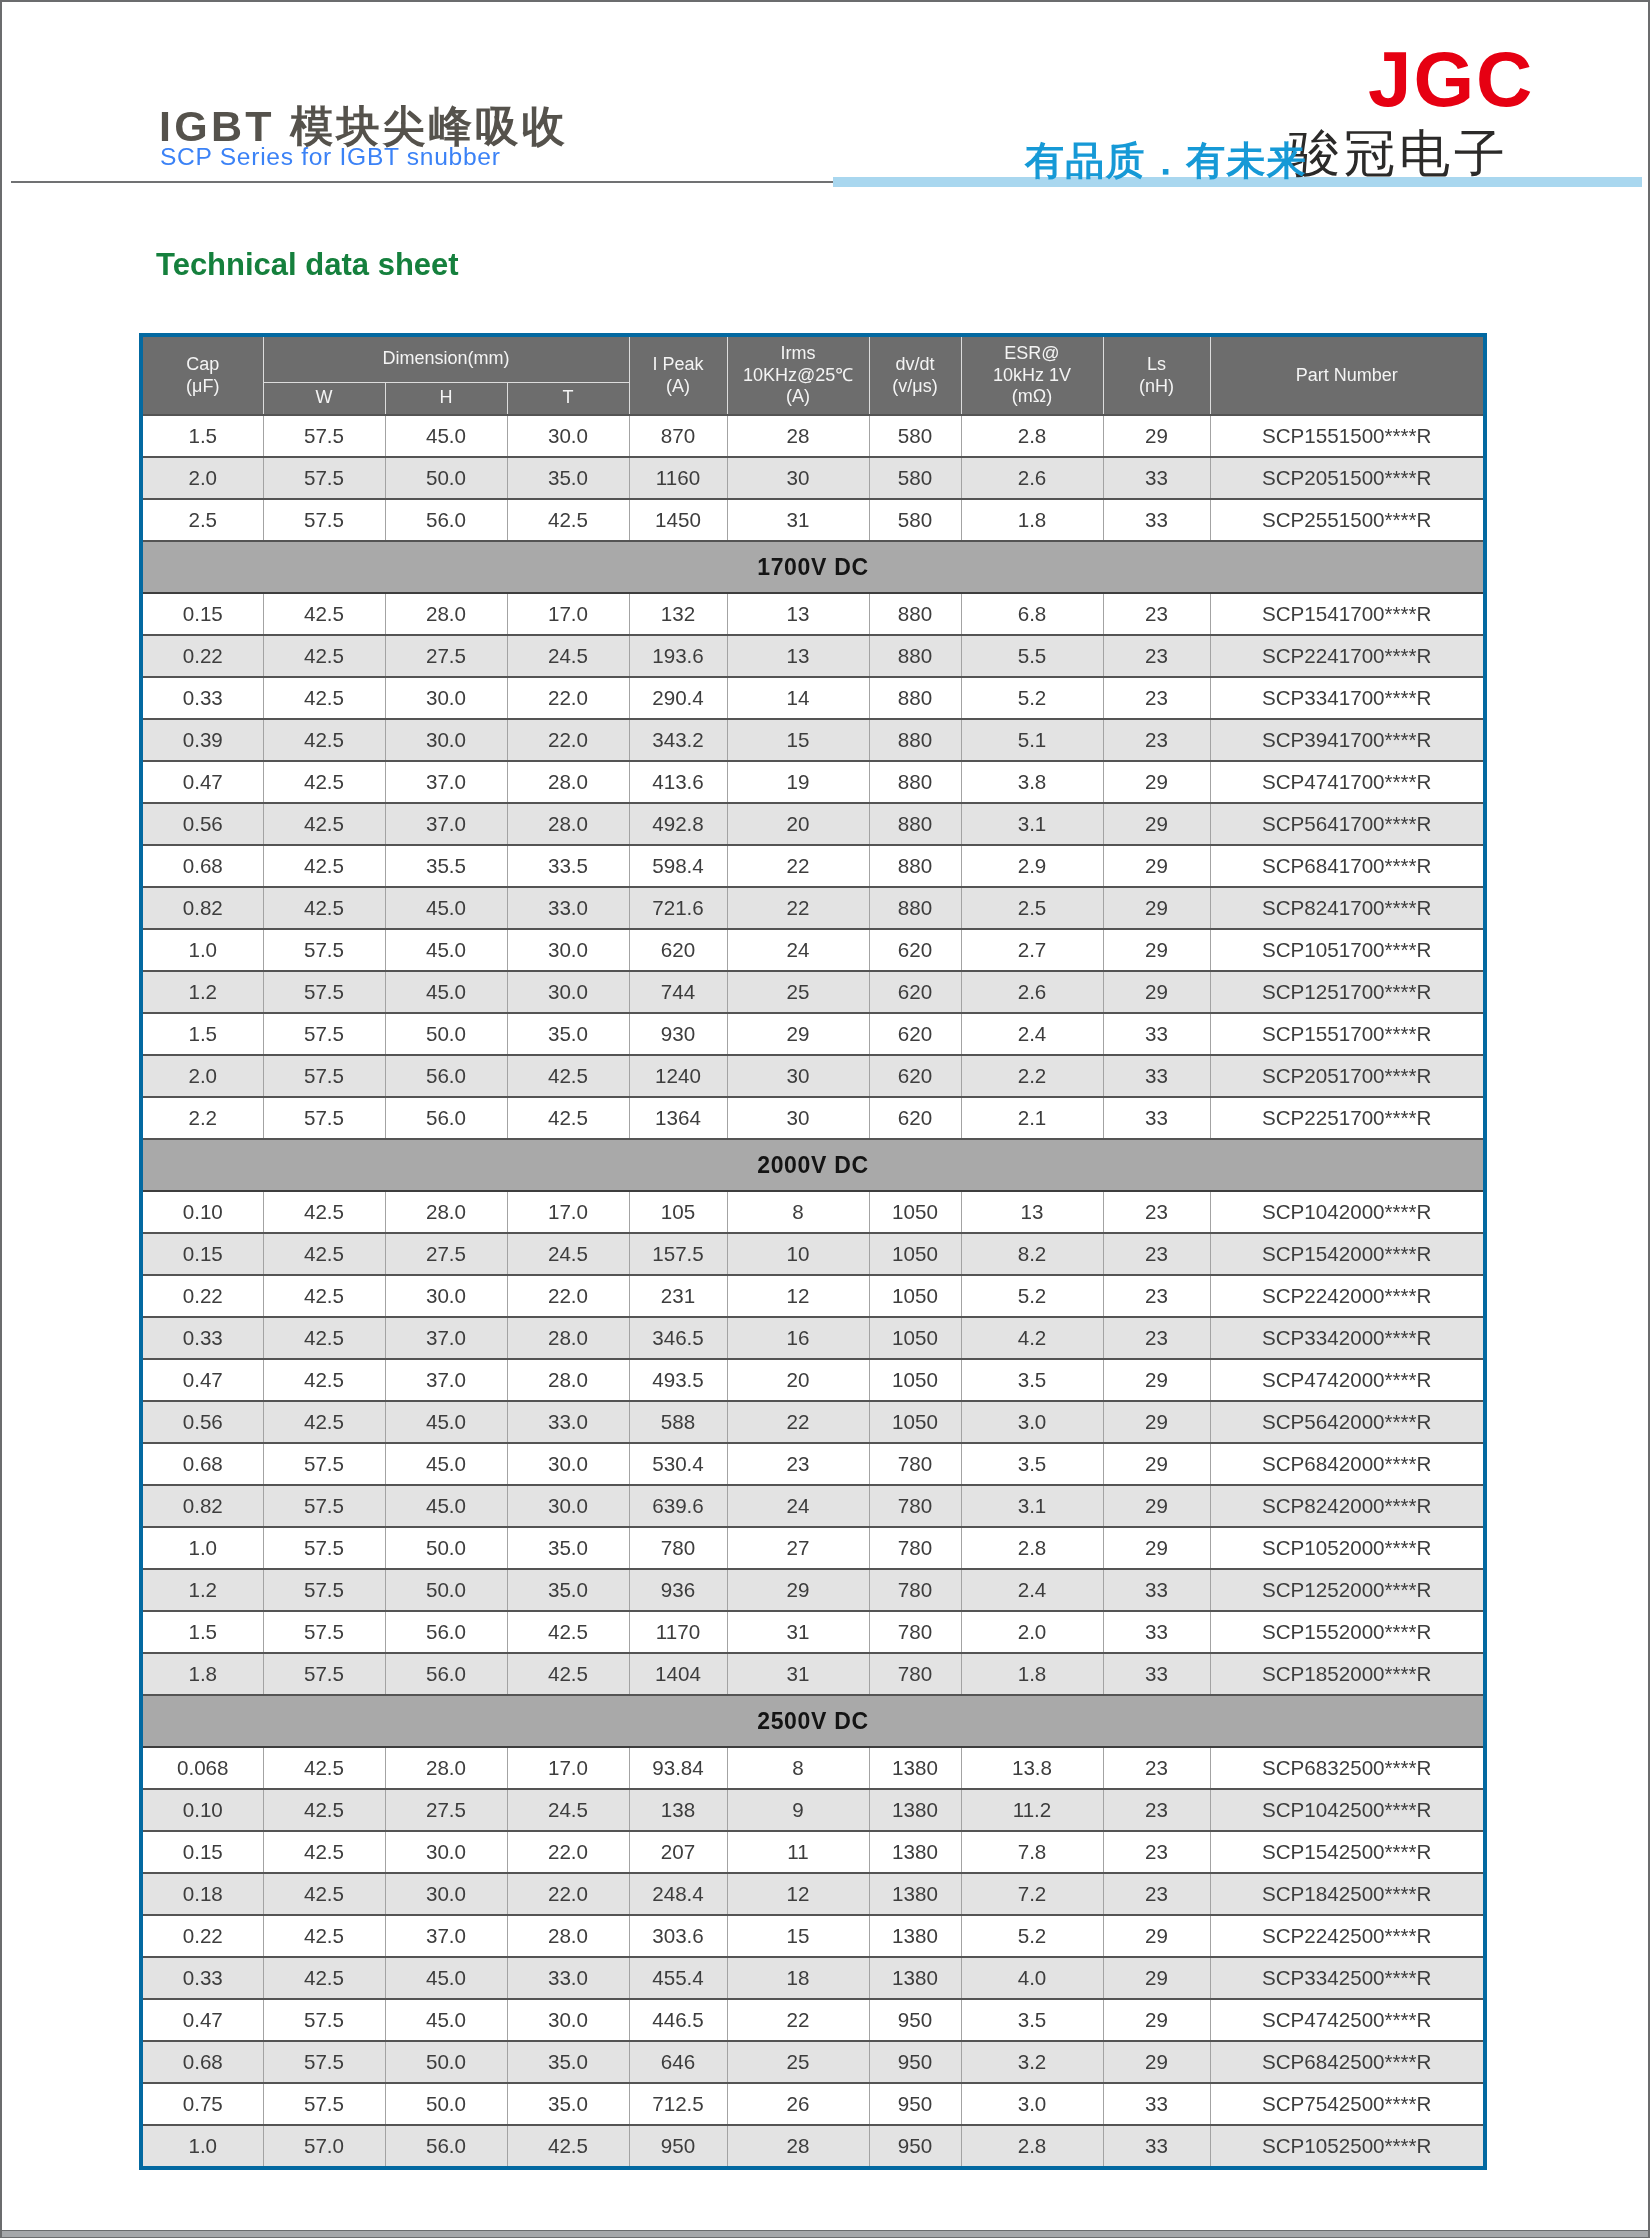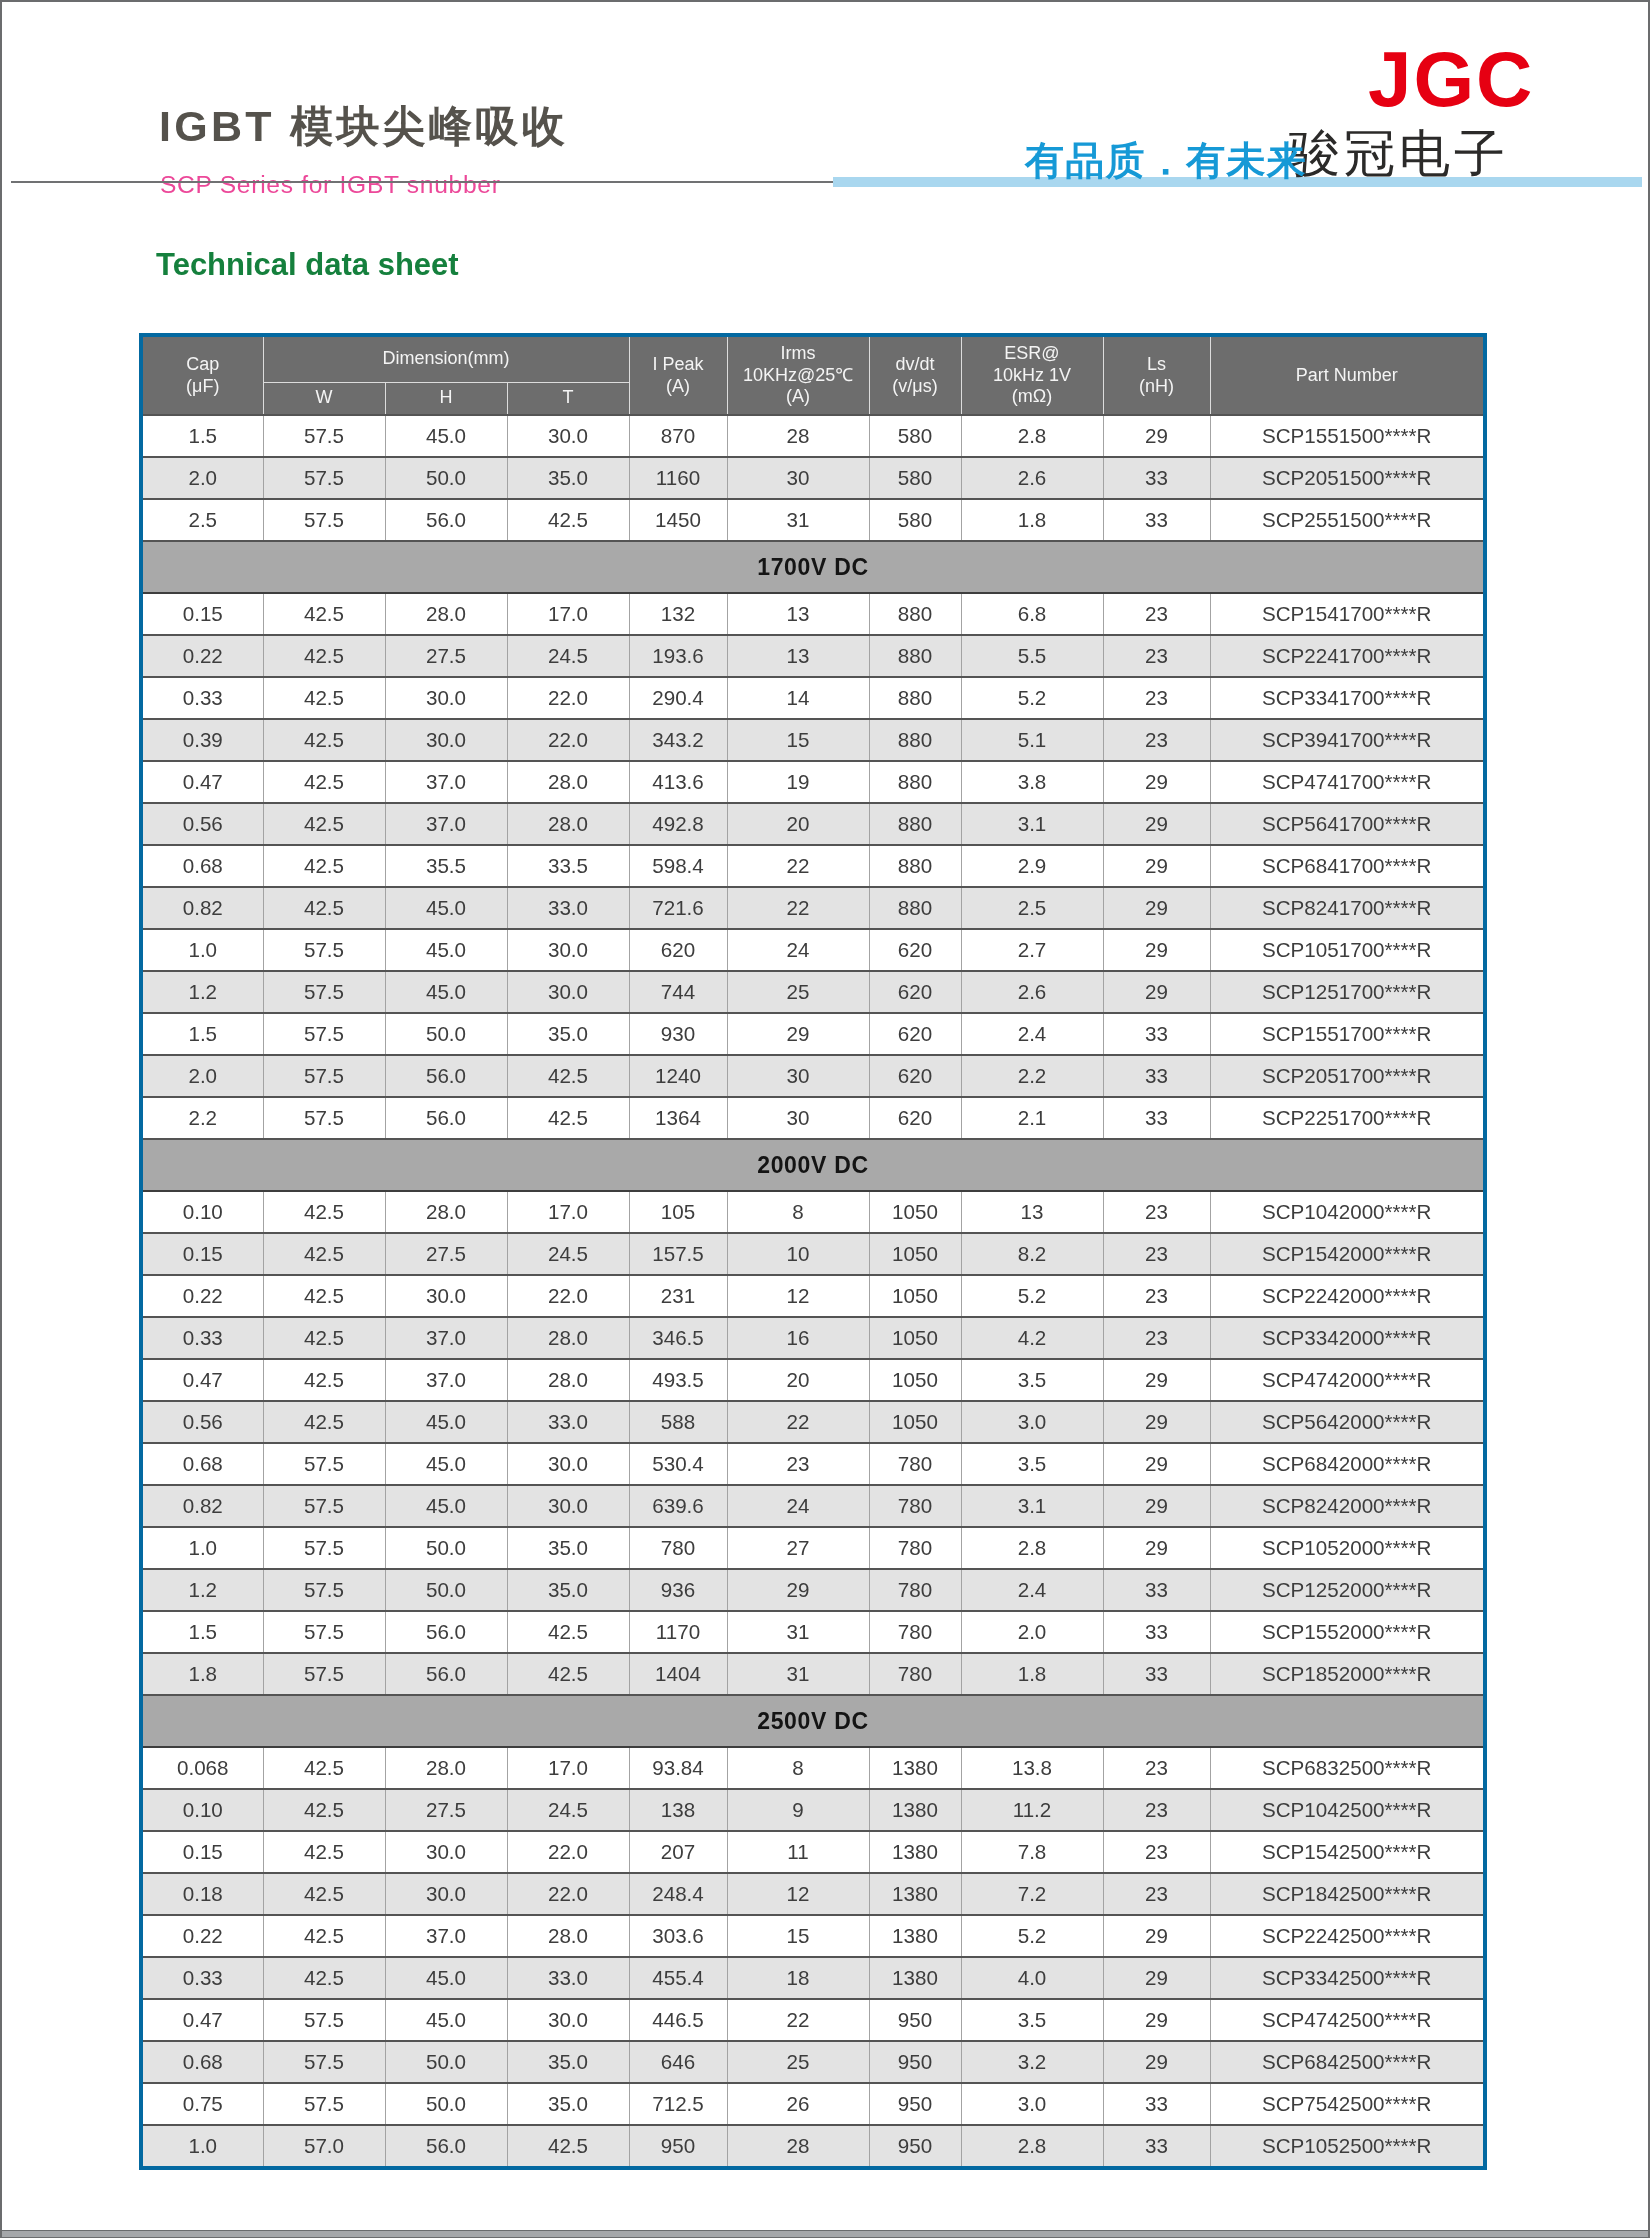--- a/index.html
+++ b/index.html
@@ -5,21 +5,21 @@
   html,body { margin:0; padding:0; background:#ffffff; }
   .page {
     position:relative; width:1650px; height:2239px; background:#ffffff;
     box-sizing:border-box; border:2px solid #6b6c6e; overflow:hidden;
     font-family:"Liberation Sans", sans-serif;
   }
   .abs { position:absolute; }
 
   
   .title-cn { left:157px; top:96px; font-size:43px; font-weight:bold; color:#55524c; letter-spacing:3.3px; white-space:nowrap; }
-  .subtitle-en { left:158px; top:141px; font-size:24.6px; color:#ec4899; letter-spacing:0.7px; white-space:nowrap;margin-top:28px; }
+  .subtitle-en { left:158px; top:141px; font-size:24.6px; color:#3b82f6; letter-spacing:0.7px; white-space:nowrap; }
   .rule-dark { left:9.3px; top:179px; width:822px; height:2px; background:#707173; }
   .rule-blue { left:831px; top:175px; width:809px; height:10px; background:#a9d7ef; }
   .logo-jgc { left:1366px; top:32px; font-family:Liberation Sans, sans-serif; font-weight:bold; font-size:78px; color:#e60012; letter-spacing:2px; }
   .brand-cn { left:1287px; top:118px; font-size:51px; color:#2b2a29; letter-spacing:4px; white-space:nowrap; }
   .slogan-cn { left:1023px; top:132px; font-size:39px; font-weight:bold; color:#1699d6; letter-spacing:1.3px; white-space:nowrap; }
   .tds-title { left:154px; top:245px; font-size:31px; font-weight:bold; color:#15803d; white-space:nowrap; }
 
   
   table.data {
     position:absolute; left:137px; top:331px; width:1343px;

